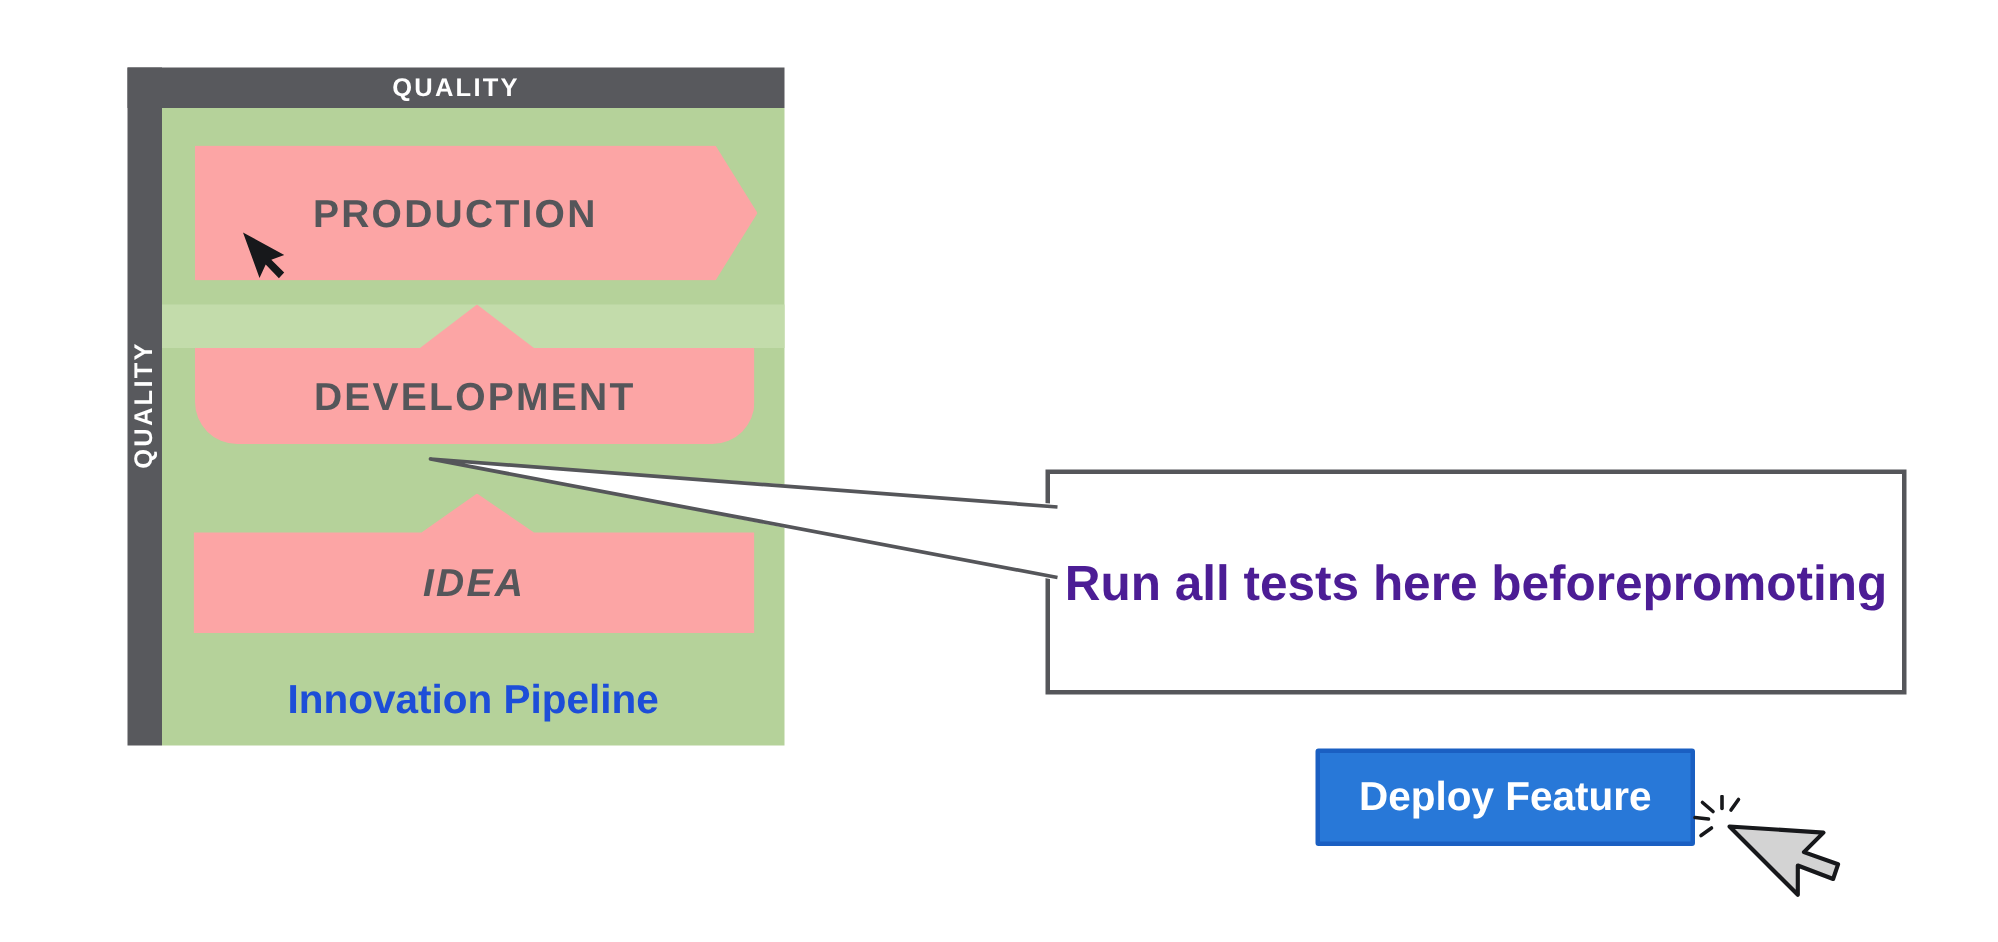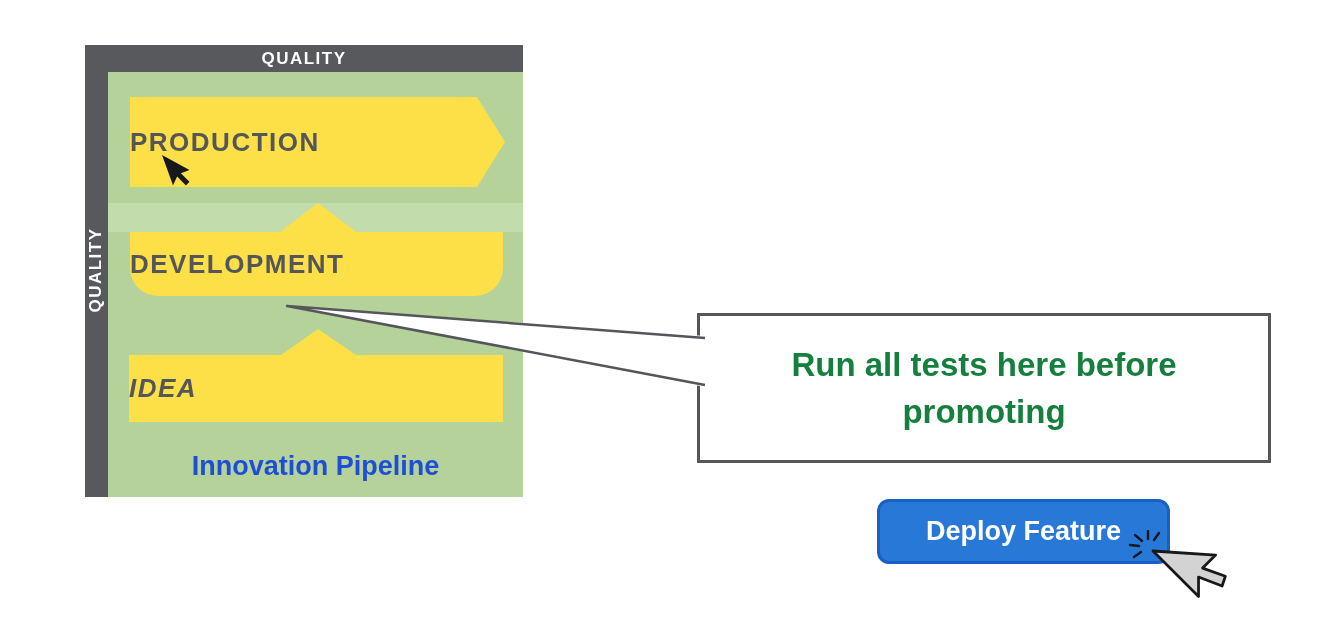--- a/index.html
+++ b/index.html
@@ -20,21 +20,21 @@
   .left-bar{left:85px;top:45px;width:23px;height:452px;background:#58595d;}
   .left-bar-label{
     left:96px;top:270px;width:120px;height:20px;
     transform:translate(-50%,-50%) rotate(-90deg);
     display:flex;align-items:center;justify-content:center;
     color:#ffffff;font-weight:bold;font-size:17px;letter-spacing:1.5px;
   }
   .green-area{left:108px;top:72px;width:415px;height:425px;background:#b5d29a;}
   .green-band{left:108px;top:203px;width:415px;height:29px;background:#c3dcab;}
 
-  .stage{background:#fde047;display:flex;align-items:center;
+  .stage{background:#fca5a5;display:flex;align-items:center;justify-content:center;
     color:#55565a;font-weight:bold;font-size:26px;letter-spacing:1.5px;}
   .stage-production{
     left:130px;top:97px;width:375px;height:90px;
     clip-path:polygon(0 0,347px 0,375px 45px,347px 90px,0 90px);
     padding-right:0;
   }
   .stage-production span{margin-right:28px;}
   .stage-development{
     left:130px;top:203px;width:373px;height:93px;
     clip-path:polygon(0 29px,150px 29px,188px 0,226px 29px,373px 29px,373px 93px,0 93px);
@@ -51,30 +51,30 @@
   .pipeline-caption{
     left:108px;top:450px;width:415px;height:32px;
     display:flex;align-items:center;justify-content:center;
     color:#1d4ed8;font-weight:bold;font-size:27px;
   }
 
   
   .callout-box{
     left:697px;top:313px;width:574px;height:150px;background:#ffffff;
     border:3px solid #55565a;box-sizing:border-box;
-    display:flex;flex-direction:column;align-items:center;justify-content:center;
-    color:#15803d;font-weight:bold;font-size:33px;line-height:47px;text-align:center;
+    display:flex;flex-direction:row;align-items:center;justify-content:center;
+    color:#4c1d95;font-weight:bold;font-size:33px;line-height:47px;text-align:center;
     z-index:2;
   }
   .callout-tail{left:280px;top:300px;z-index:3;}
 
   
   .deploy-btn{
-    left:877px;top:499px;width:293px;height:65px;
-    background:#2878d8;border:3px solid #1a5fc2;border-radius:12px;
+    left:877px;top:499px;width:253px;height:65px;
+    background:#2878d8;border:3px solid #1a5fc2;border-radius:2px;
     box-sizing:border-box;display:flex;align-items:center;justify-content:center;
     color:#ffffff;font-weight:bold;font-size:27px;cursor:pointer;z-index:4;
   }
 
   .cursor-small{left:155px;top:150px;z-index:5;}
   .cursor-large{left:1125px;top:530px;z-index:6;}
 </style>
 </head>
 <body>
 

